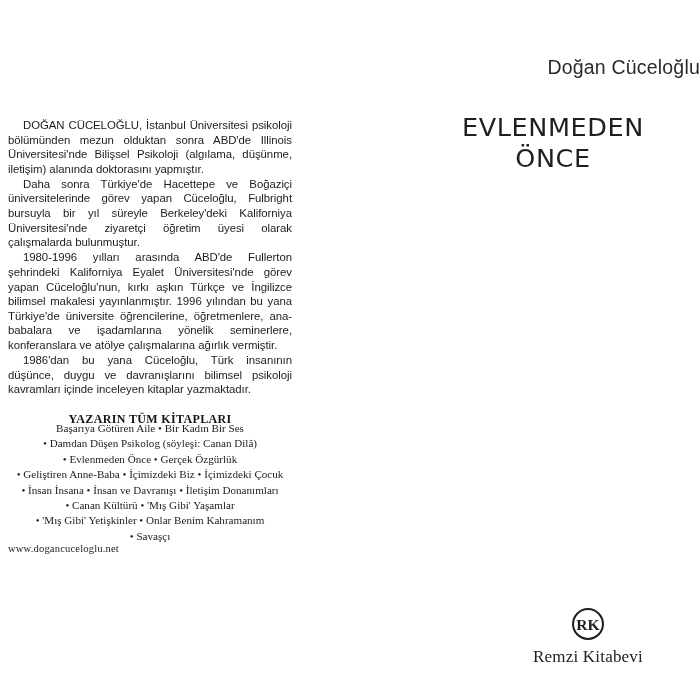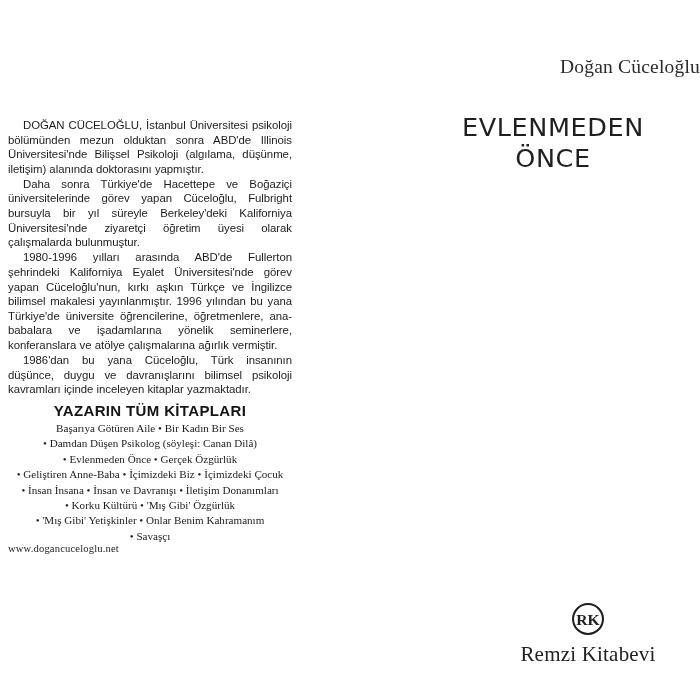--- a/index.html
+++ b/index.html
@@ -51,26 +51,26 @@
     letter-spacing: -0.05px;
     word-spacing: 0.1px;
   }
   .bio-para.first {
     text-indent: 15px;
   }
 
   .books-heading {
     position: absolute;
     left: 8px;
-    top: 402px;
-    width: 284px;
-    text-align: center;
-    font-family: Liberation Sans, sans-serif;
+    top: 412px;
+    width: 284px;
+    text-align: center;
+    font-family: Liberation Serif, serif;
     font-weight: bold;
-    font-size: 15px;
+    font-size: 12px;
     letter-spacing: 0.35px;
     color: #151515;
   }
 
   .books-list {
     position: absolute;
     left: 8px;
     top: 421px;
     width: 284px;
     text-align: center;
@@ -101,21 +101,21 @@
     left: 330px;
     top: 0;
     width: 370px;
     height: 700px;
   }
 
   .author-name {
     position: absolute;
     right: 0px;
     top: 56px;
-    font-family: Liberation Serif, serif;
+    font-family: Liberation Sans, sans-serif;
     font-size: 19.5px;
     font-weight: 400;
     color: #2b2b2b;
     letter-spacing: 0.2px;
     white-space: nowrap;
   }
 
   .book-title {
     position: absolute;
     right: -18px;
@@ -143,21 +143,21 @@
   }
   .publisher-mark {
     display: block;
     margin: 0 auto 4px auto;
     width: 34px;
     height: 34px;
   }
   .publisher-name {
     display: block;
     font-family: "Liberation Serif", serif;
-    font-size: 21px;
+    font-size: 17px;
     color: #222222;
     letter-spacing: 0.2px;
     white-space: nowrap;
     margin-top: 6px;
   }
 </style>
 </head>
 <body>
 
 <div class="cover-sheet">
@@ -172,21 +172,21 @@
     </div>
 
     <div class="books-heading">YAZARIN TÜM KİTAPLARI</div>
 
     <div class="books-list">
       <div class="books-line">Başarıya Götüren Aile • Bir Kadın Bir Ses</div>
       <div class="books-line">• Damdan Düşen Psikolog (söyleşi: Canan Dilâ)</div>
       <div class="books-line">• Evlenmeden Önce • Gerçek Özgürlük</div>
       <div class="books-line">• Geliştiren Anne-Baba • İçimizdeki Biz • İçimizdeki Çocuk</div>
       <div class="books-line">• İnsan İnsana • İnsan ve Davranışı • İletişim Donanımları</div>
-      <div class="books-line">• Korku Kültürü • 'Mış Gibi' Özgürlük</div>
+      <div class="books-line">• Canan Kültürü • 'Mış Gibi' Yaşamlar</div>
       <div class="books-line">• 'Mış Gibi' Yetişkinler • Onlar Benim Kahramanım</div>
       <div class="books-line">• Savaşçı</div>
     </div>
 
     <div class="site-url">www.dogancuceloglu.net</div>
 
   </div>
 
   <div class="front-cover">
 

